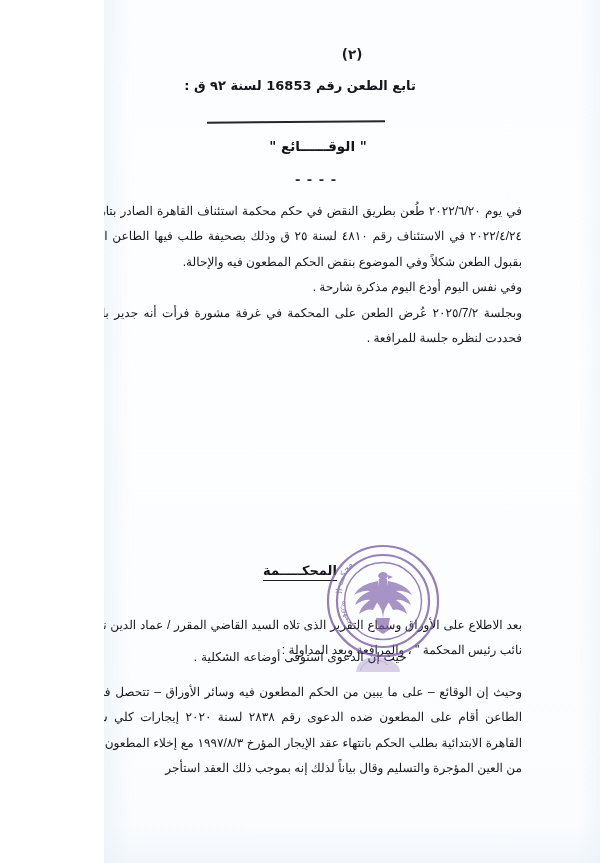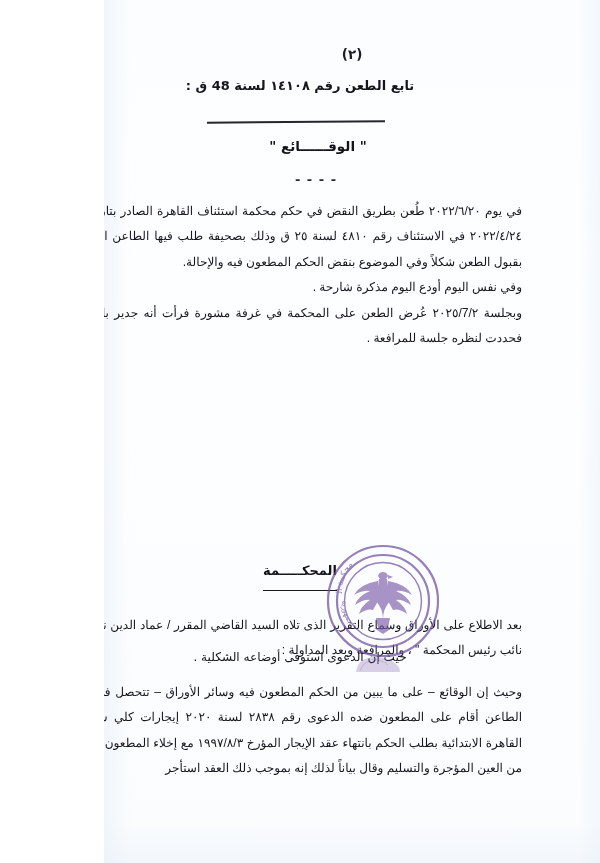--- a/index.html
+++ b/index.html
@@ -162,21 +162,21 @@
     text-align: center;
     direction: rtl;
     font-family: "DejaVu Sans", sans-serif;
     font-size: 13px;
     font-weight: 700;
     color: #14141a;
   }
   .court-heading .underline {
     display: inline-block;
     border-bottom: 1.6px solid #1a1a20;
-    padding-bottom: 12px;
+    padding-bottom: 2px;
   }
 
   
   .seal {
     position: absolute;
     top: 542px;
     right: 158px;
     width: 118px;
     height: 118px;
     opacity: .72;
@@ -224,21 +224,21 @@
 
         <rect x="26" y="62" width="18" height="2.5" fill="#1a1a1a"></rect>
 
         <text x="35" y="73" font-family="DejaVu Sans, sans-serif" font-size="6" fill="#111111" text-anchor="middle">مصر النقض غدى</text>
         <text x="35" y="84" font-family="DejaVu Sans, sans-serif" font-size="9" font-weight="700" fill="#c0392b" text-anchor="middle">٨٠</text>
       </svg>
     </div>
 
     <div class="page-number">(٢)</div>
 
-    <div class="case-ref">تابع الطعن رقم ١٤١٠٨ لسنة 48 ق :</div>
+    <div class="case-ref">تابع الطعن رقم 16853 لسنة ٩٢ ق :</div>
 
     <div class="head-rule"></div>
 
     <div class="facts-heading">" الوقــــــائع "</div>
 
     <div class="dashes">- - - -</div>
 
     <div class="body-block" id="facts-body">
       <p>في يوم ٢٠٢٢/٦/٢٠ طُعن بطريق النقض في حكم محكمة استئناف القاهرة الصادر بتاريـــخ ٢٠٢٢/٤/٢٤ في الاستئناف رقم ٤٨١٠ لسنة ٢٥ ق وذلك بصحيفة طلب فيها الطاعن الحكم بقبول الطعن شكلاً وفي الموضوع بنقض الحكم المطعون فيه والإحالة.</p>
       <p class="tail-right">وفي نفس اليوم أودع اليوم مذكرة شارحة .</p>

